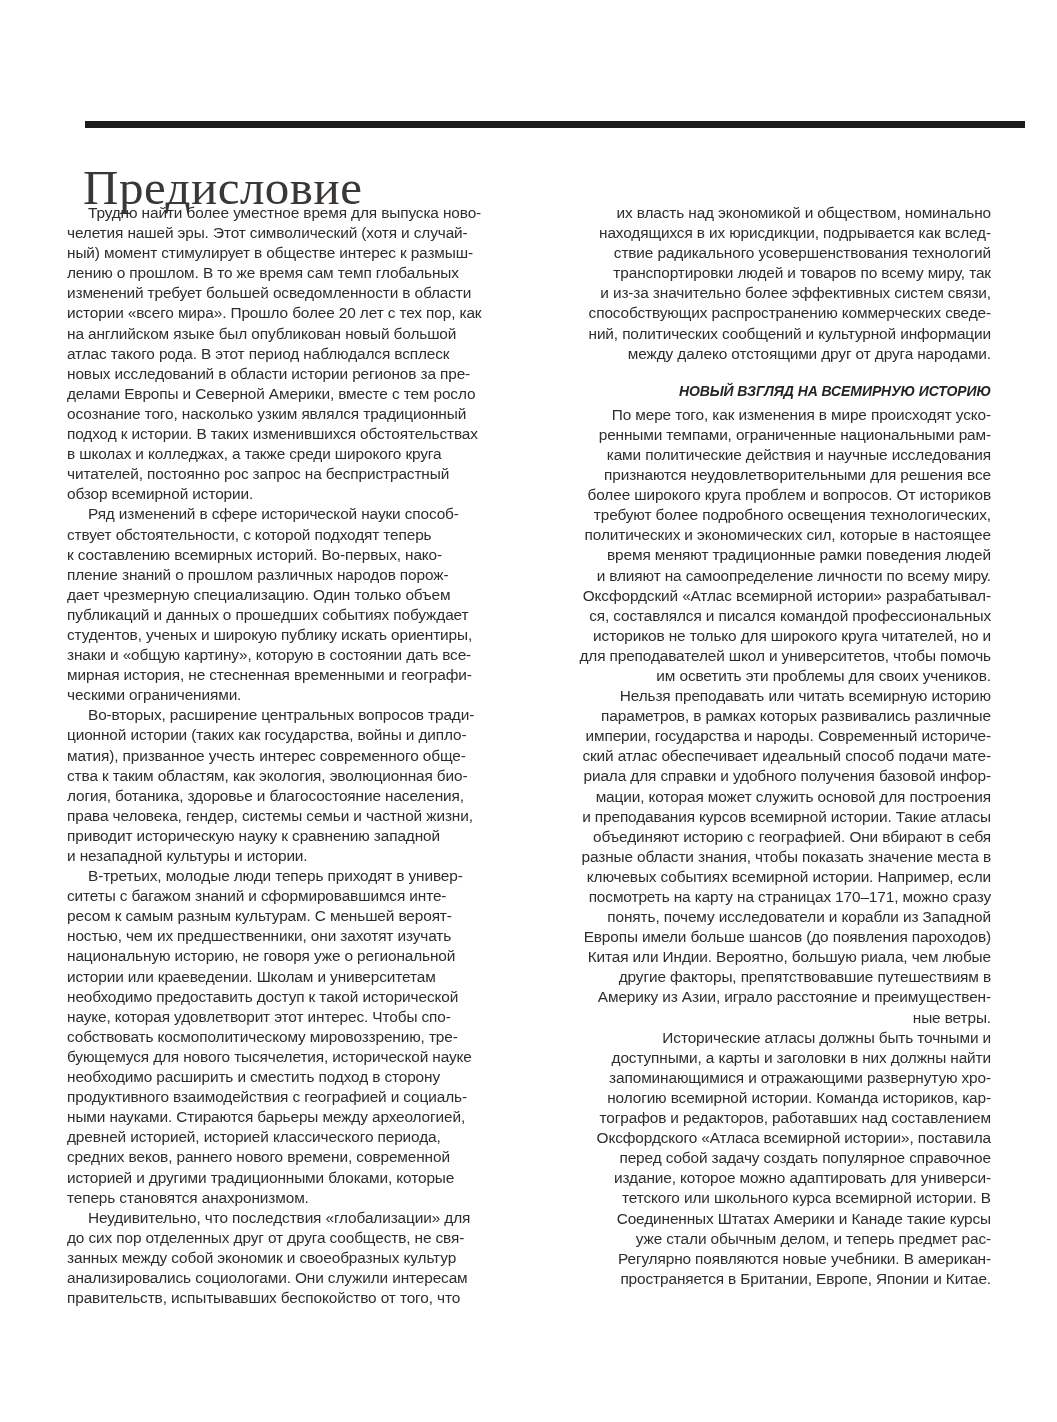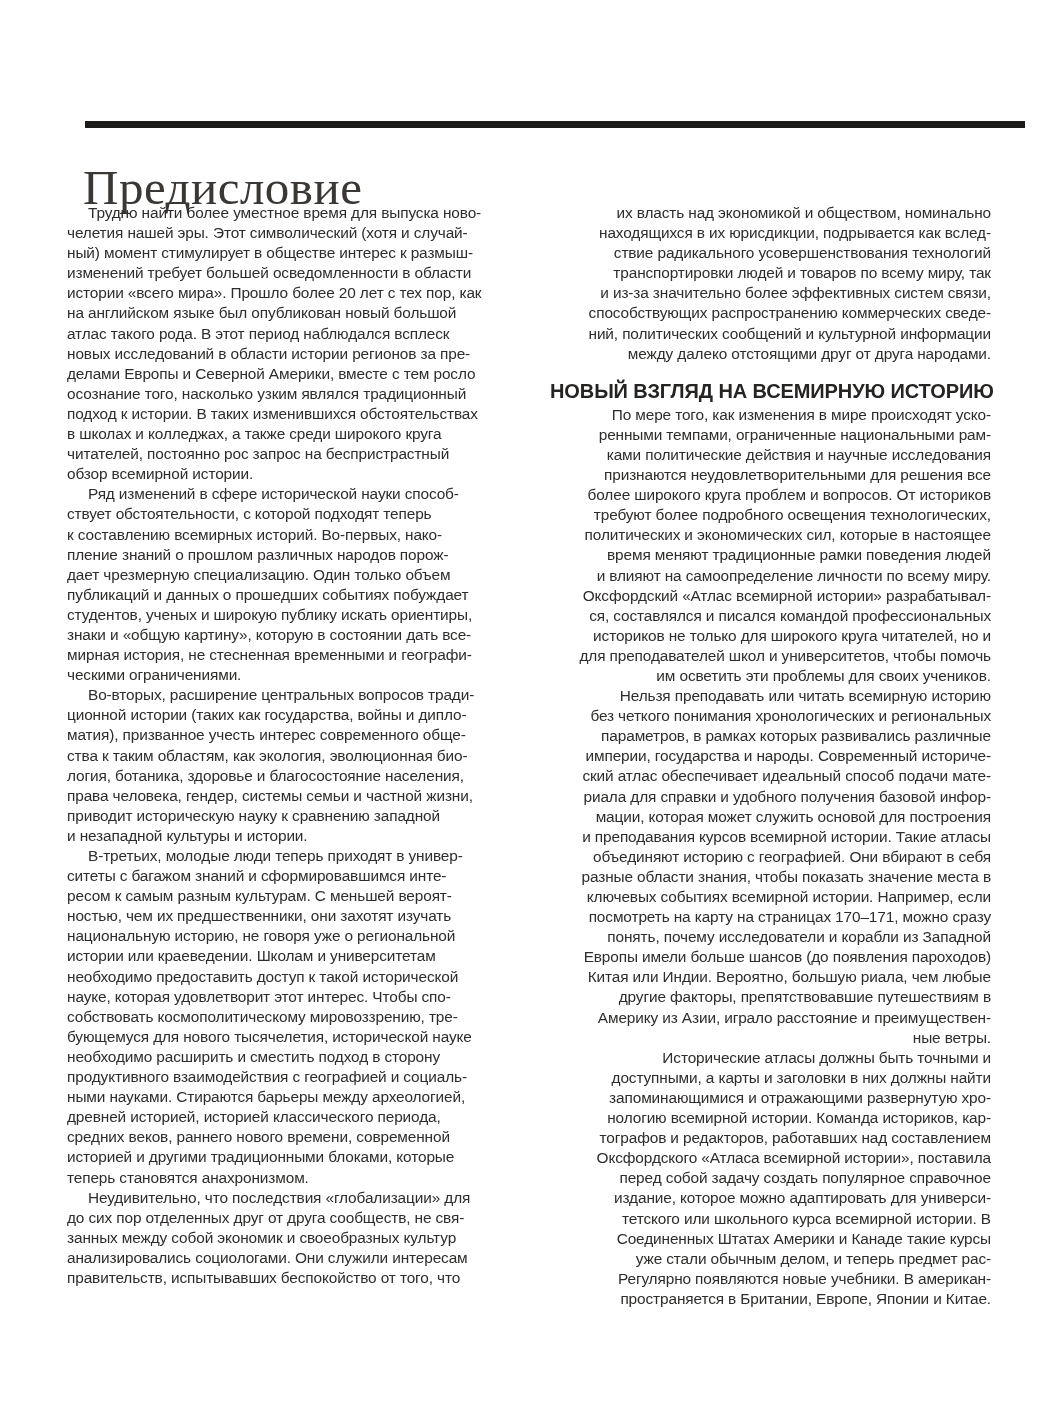--- a/index.html
+++ b/index.html
@@ -50,41 +50,43 @@
     line-height: 20.1px;
     height: 20.1px;
     font-size: 15.4px;
     letter-spacing: -0.12px;
     color: #2f2d2b;
   }
   .line.indent { padding-left: 21px; }
   .heading {
     white-space: nowrap;
     font-weight: 700;
-    font-size: 20px;
+    font-size: 14px;
     line-height: 20px;
     color: #262422;
     padding-left: 19px;
     margin-top: 17px;
     margin-bottom: 4px;
     letter-spacing: -0.1px;
+    font-style: italic;
   }
 </style>
 </head>
 <body>
 
 <div class="page">
   <div class="top-rule"></div>
   <h1 class="page-title">Предисловие</h1>
   <div class="columns">
     <div class="col col-left">
         <div class="para">
           <div class="line indent">Трудно найти более уместное время для выпуска ново-</div>
           <div class="line">челетия нашей эры. Этот символический (хотя и случай-</div>
           <div class="line">ный) момент стимулирует в обществе интерес к размыш-</div>
+          <div class="line">лению о прошлом. В то же время сам темп глобальных</div>
           <div class="line">изменений требует большей осведомленности в области</div>
           <div class="line">истории «всего мира». Прошло более 20 лет с тех пор, как</div>
           <div class="line">на английском языке был опубликован новый большой</div>
           <div class="line">атлас такого рода. В этот период наблюдался всплеск</div>
           <div class="line">новых исследований в области истории регионов за пре-</div>
           <div class="line">делами Европы и Северной Америки, вместе с тем росло</div>
           <div class="line">осознание того, насколько узким являлся традиционный</div>
           <div class="line">подход к истории. В таких изменившихся обстоятельствах</div>
           <div class="line">в школах и колледжах, а также среди широкого круга</div>
           <div class="line">читателей, постоянно рос запрос на беспристрастный</div>
@@ -162,21 +164,20 @@
           <div class="line">время меняют традиционные рамки поведения людей</div>
           <div class="line">и влияют на самоопределение личности по всему миру.</div>
           <div class="line">Оксфордский «Атлас всемирной истории» разрабатывал-</div>
           <div class="line">ся, составлялся и писался командой профессиональных</div>
           <div class="line">историков не только для широкого круга читателей, но и</div>
           <div class="line">для преподавателей школ и университетов, чтобы помочь</div>
           <div class="line">им осветить эти проблемы для своих учеников.</div>
         </div>
         <div class="para">
           <div class="line indent">Нельзя преподавать или читать всемирную историю</div>
-          <div class="line">без четкого понимания хронологических и региональных</div>
           <div class="line">параметров, в рамках которых развивались различные</div>
           <div class="line">империи, государства и народы. Современный историче-</div>
           <div class="line">ский атлас обеспечивает идеальный способ подачи мате-</div>
           <div class="line">риала для справки и удобного получения базовой инфор-</div>
           <div class="line">мации, которая может служить основой для построения</div>
           <div class="line">и преподавания курсов всемирной истории. Такие атласы</div>
           <div class="line">объединяют историю с географией. Они вбирают в себя</div>
           <div class="line">разные области знания, чтобы показать значение места в</div>
           <div class="line">ключевых событиях всемирной истории. Например, если</div>
           <div class="line">посмотреть на карту на страницах 170–171, можно сразу</div>

